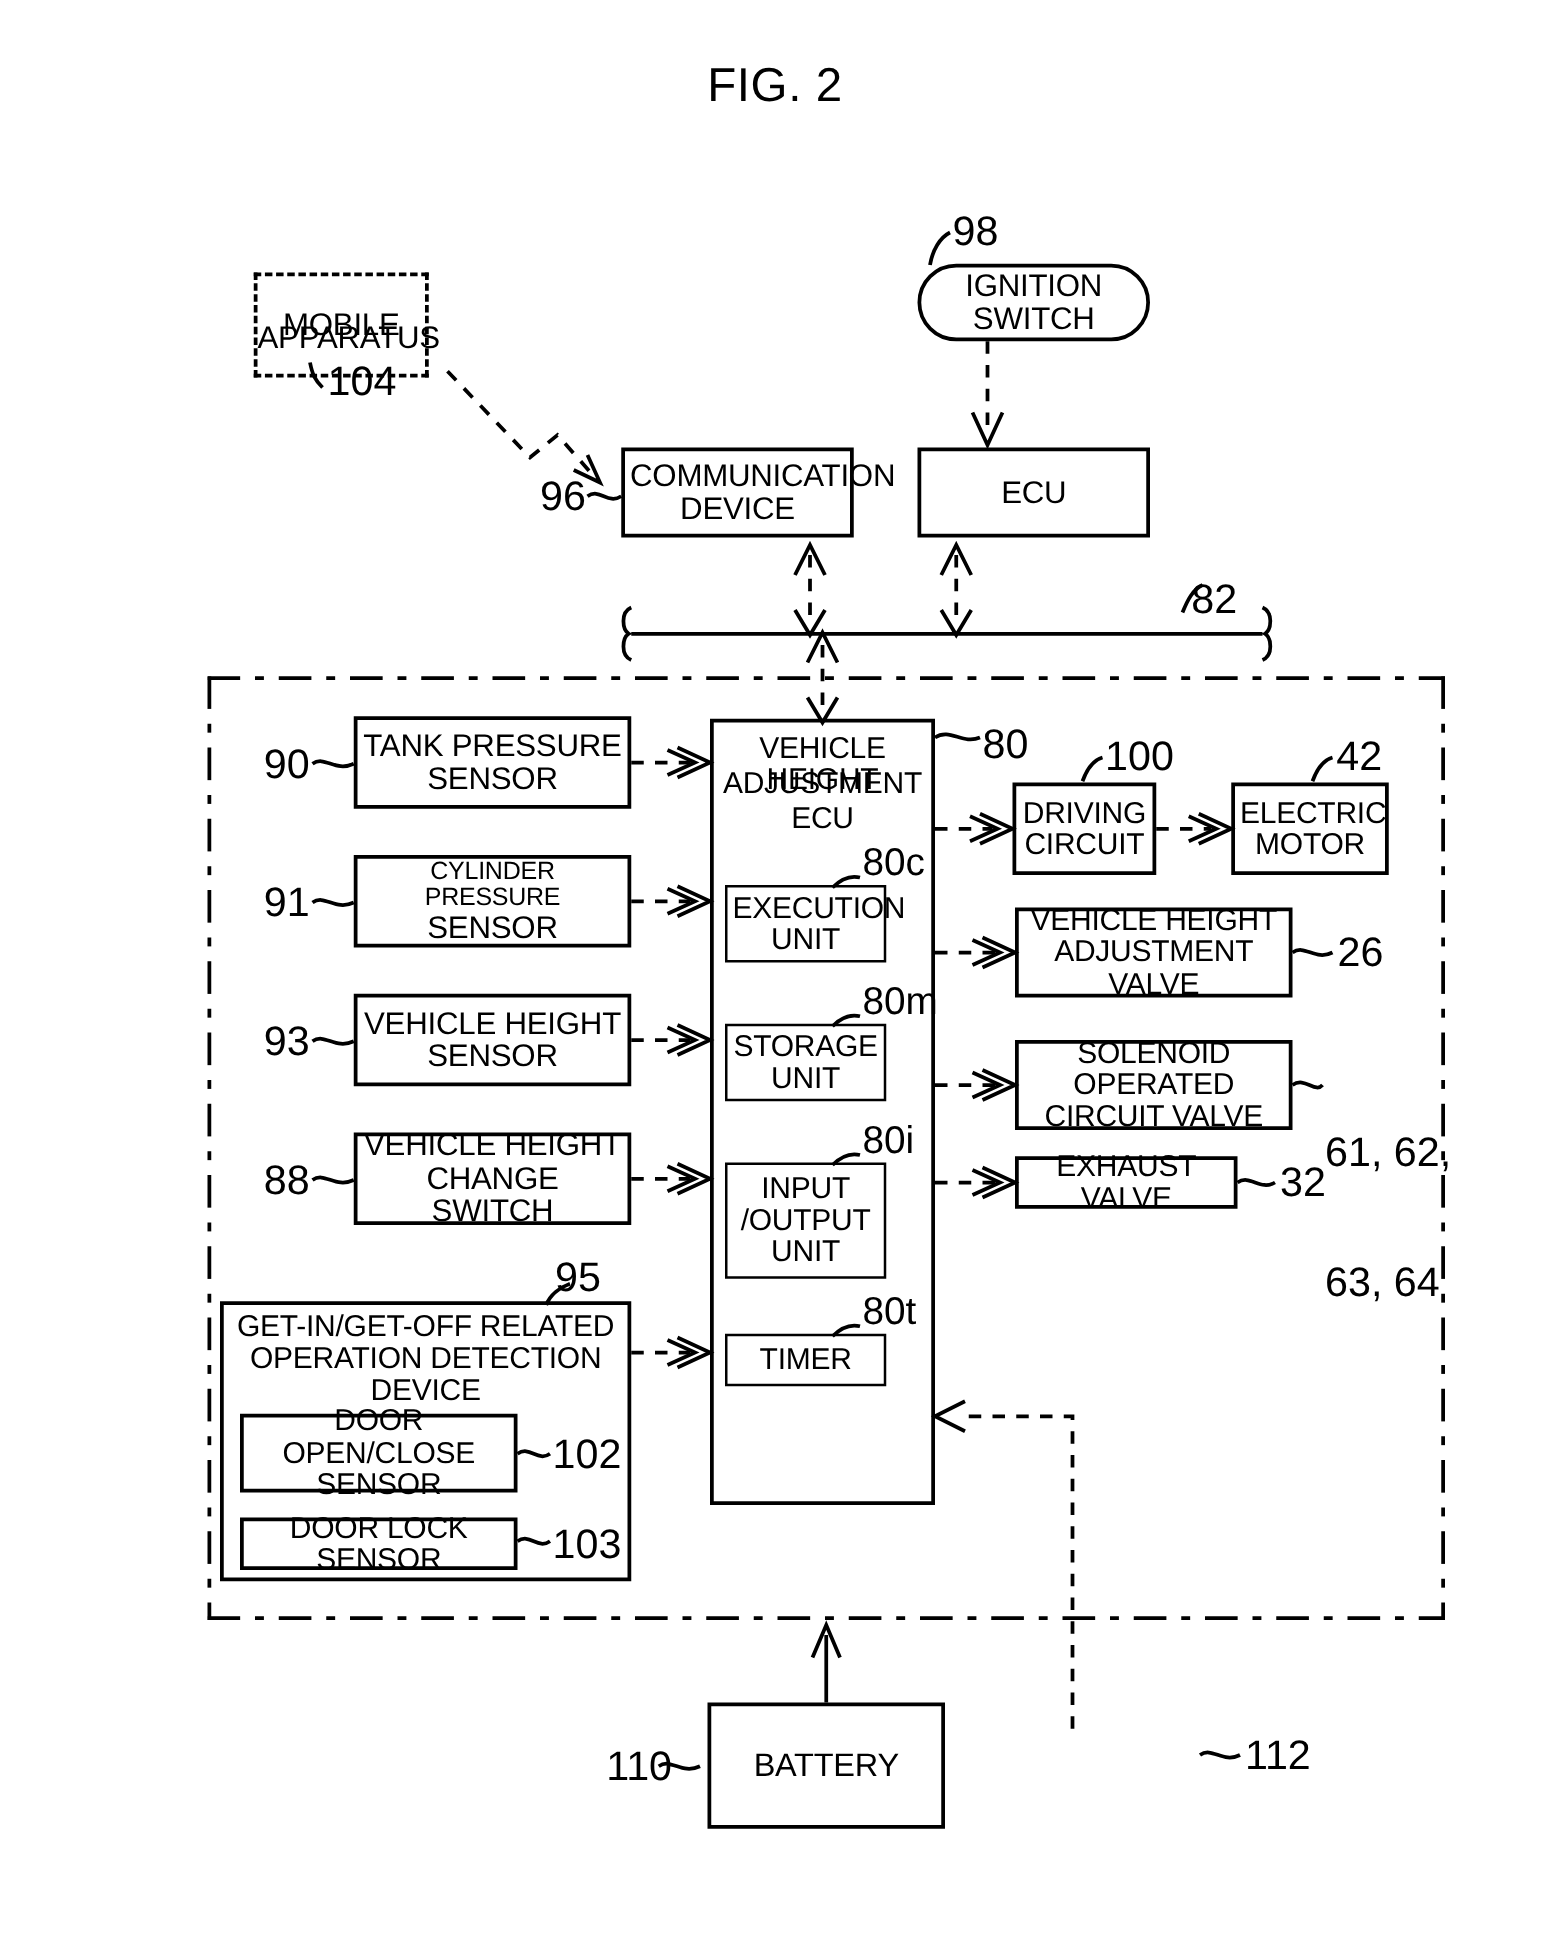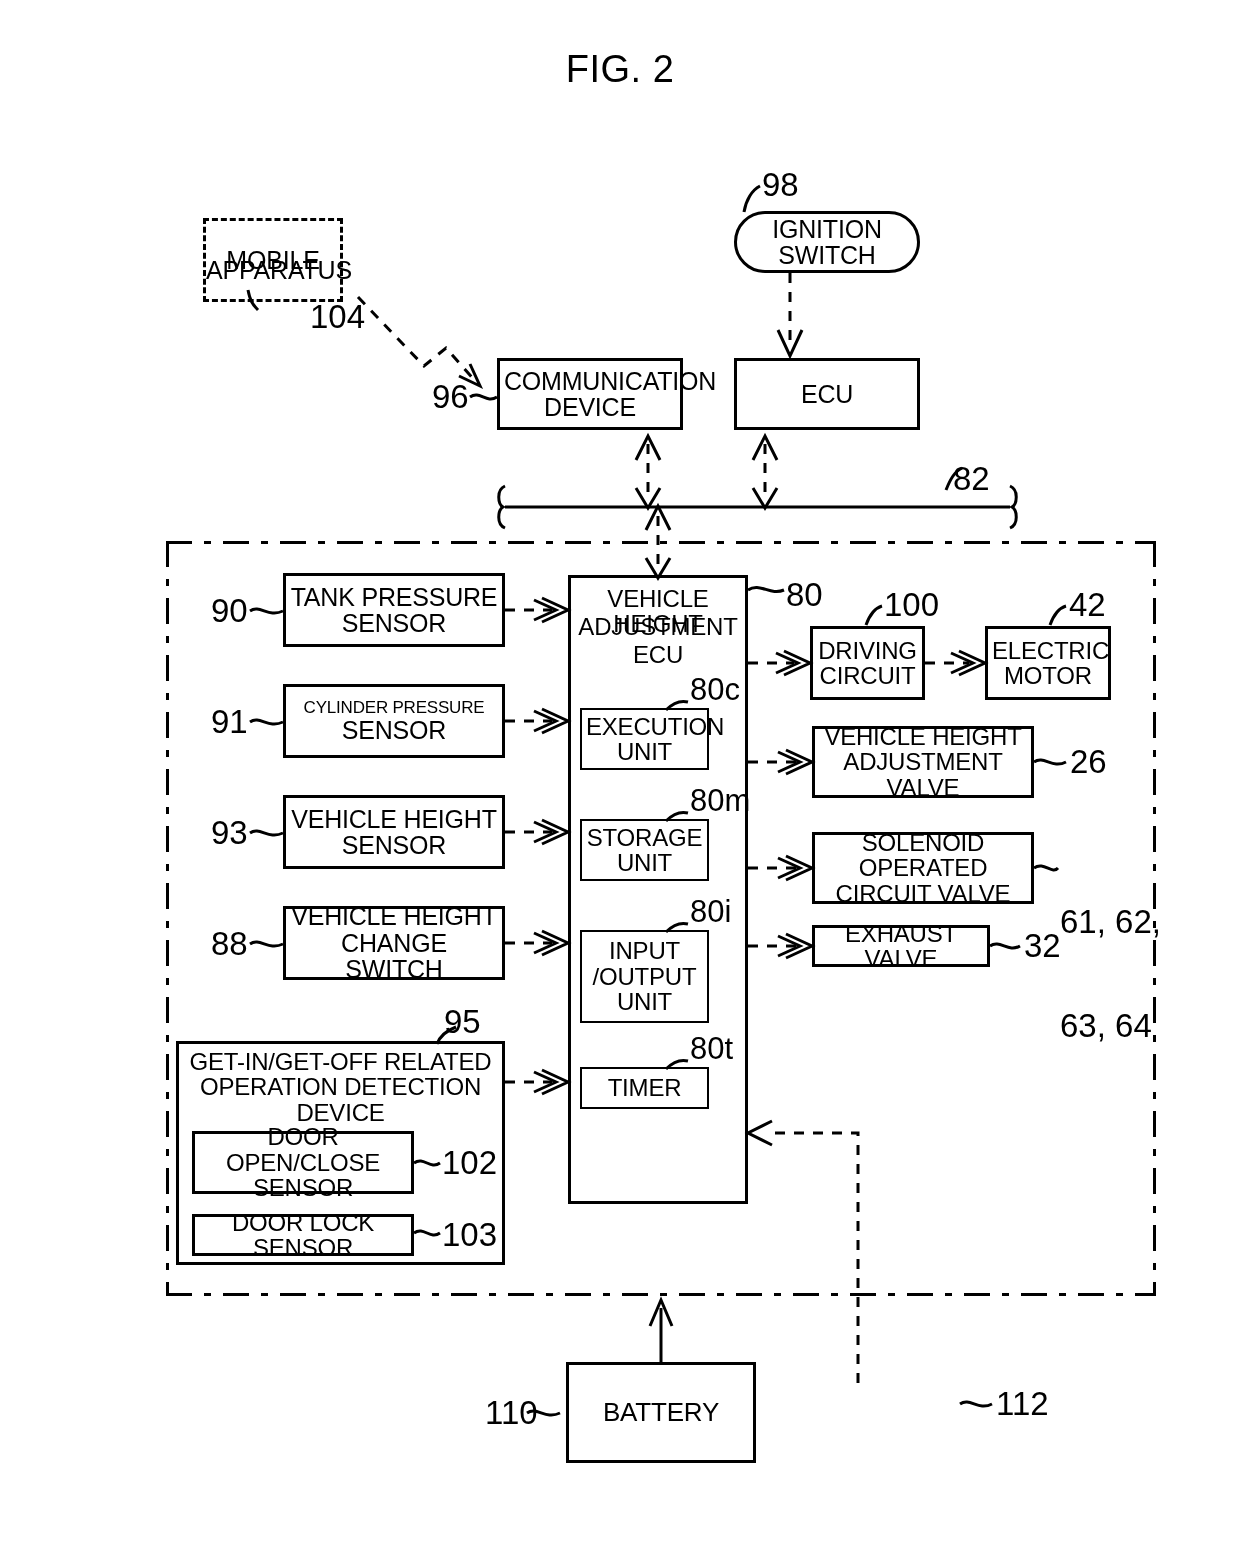--- a/index.html
+++ b/index.html
@@ -98,21 +98,21 @@
 
   <div class="dd-h" style="left:166px; top:541px; width:990px;"></div>
   <div class="dd-h" style="left:166px; top:1293px; width:990px;"></div>
   <div class="dd-v" style="left:166px; top:541px; height:755px;"></div>
   <div class="dd-v" style="left:1153px; top:541px; height:755px;"></div>
 
   <div class="box dashed" style="left:203px; top:218px; width:140px; height:84px;">
     <span>MOBILE</span>
     <span style="position:absolute; left:0; top:36px;">APPARATUS</span>
   </div>
-  <div class="ref" style="left:262px; top:300px;margin-left:48px;">104</div>
+  <div class="ref" style="left:262px; top:288px;">104</div>
 
   <div class="box" style="left:497px; top:358px; width:186px; height:72px; flex-direction:column;">
     <span>COMMUNICATION</span>
     <span>DEVICE</span>
   </div>
   <div class="ref" style="left:432px; top:380px;">96</div>
 
   <div class="box" style="left:734px; top:211px; width:186px; height:62px;border-radius:31px;">
     <span>IGNITION SWITCH</span>
   </div>
@@ -124,21 +124,21 @@
 
   <div class="ref" style="left:953px; top:462px;">82</div>
 
   <div class="box" style="left:283px; top:573px; width:222px; height:74px; flex-direction:column;">
     <span>TANK PRESSURE</span>
     <span>SENSOR</span>
   </div>
   <div class="ref" style="left:211px; top:594px;">90</div>
 
   <div class="box" style="left:283px; top:684px; width:222px; height:74px; flex-direction:column;">
-    <span style="font-size:17px;">CYLINDER PRESSURE</span>
+    <span style="font-size:20px;">CYLINDER PRESSURE</span>
     <span>SENSOR</span>
   </div>
   <div class="ref" style="left:211px; top:705px;">91</div>
 
   <div class="box" style="left:283px; top:795px; width:222px; height:74px; flex-direction:column;">
     <span>VEHICLE HEIGHT</span>
     <span>SENSOR</span>
   </div>
   <div class="ref" style="left:211px; top:816px;">93</div>
 

